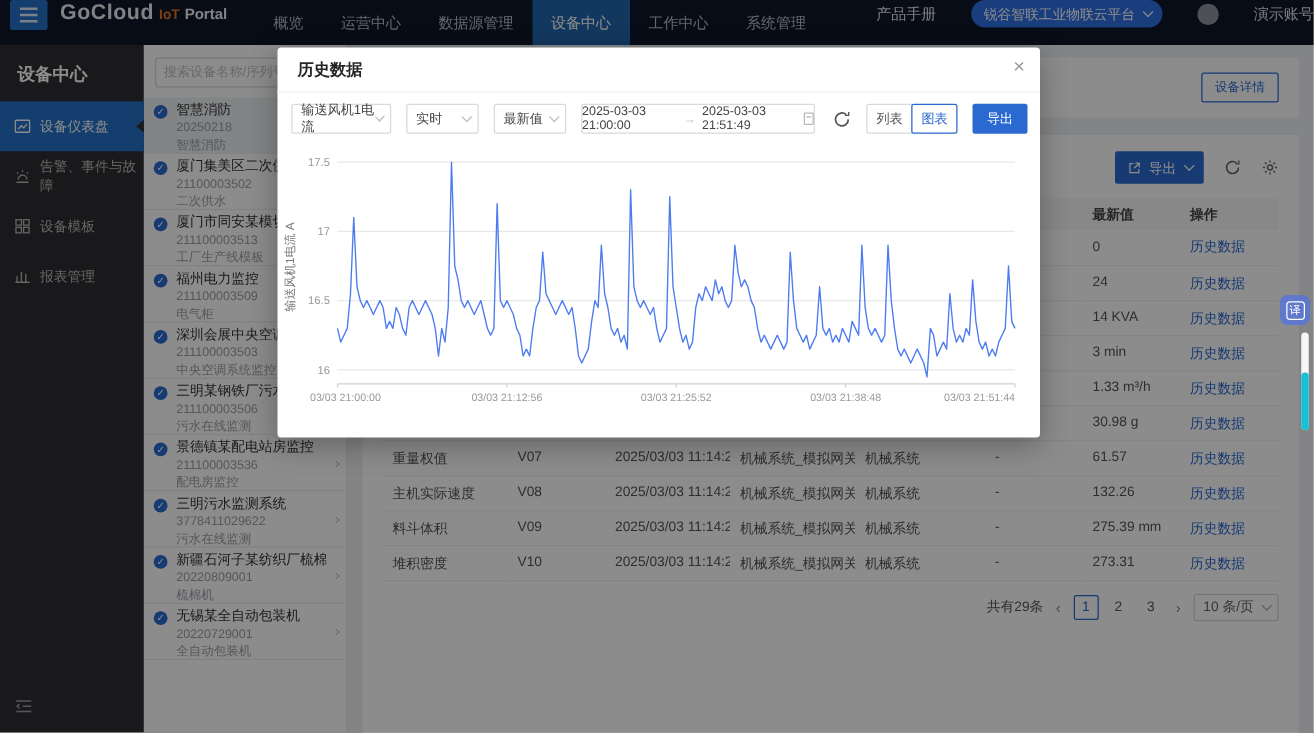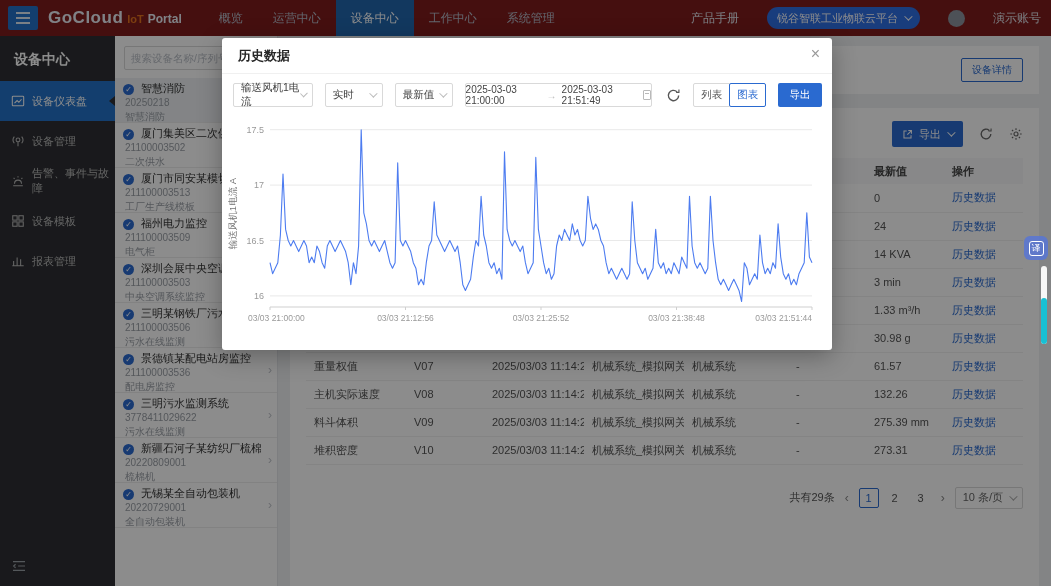--- a/index.html
+++ b/index.html
@@ -1,31 +1,31 @@
 <!DOCTYPE html>
 <html><head>
 <meta charset="utf-8">
 <style>
   * { margin:0; padding:0; box-sizing:border-box; }
   html,body { background:#555; }
   body { font-family:"Liberation Sans","DejaVu Sans",sans-serif; }
   .stage { position:relative; width:1051px; height:586px; overflow:hidden; background:#eef0f3; margin:0 auto; }
 
   
-  .topbar { position:absolute; left:0; top:0; width:1051px; height:36px; background:#7f1d1d; display:flex; align-items:center; z-index:10; }
+  .topbar { position:absolute; left:0; top:0; width:1051px; height:36px; background:#0f172a; display:flex; align-items:flex-start; z-index:10; }
   .burger { width:30px; height:24px; margin-left:8px; background:#2472c8; border-radius:2px; display:flex; flex-direction:column; justify-content:center; gap:3px; align-items:center; cursor:pointer; }
   .burger i { display:block; width:14px; height:2px; background:#dfe9f5; }
   .logo { display:flex; align-items:baseline; margin-left:10px; }
   .logo .brand { color:#e9edf4; font-size:17px; font-weight:bold; letter-spacing:.5px; }
   .logo .iot { color:#e2711d; font-size:11px; font-weight:bold; margin-left:4px; }
   .logo .portal { color:#e9edf4; font-size:12px; font-weight:bold; margin-left:4px; }
   .nav { display:flex; height:36px; margin-left:22px; }
   .nav-tab { height:36px; display:flex; align-items:center; padding:0 15px; color:#b4bcc9; font-size:12px; cursor:pointer; }
   .nav-tab.active { background:#2166ad; color:#fff; }
-  .top-right { margin-left:auto; display:flex; align-items:center; gap:28px; padding-right:10px; }
+  .top-right { margin-left:auto; display:flex; align-items:center; gap:28px; }
   .manual { color:#dfe3ea; font-size:12px; cursor:pointer; }
   .plat-pill { background:#2f6fe4; color:#fff; font-size:11px; height:22px; border-radius:11px; display:flex; align-items:center; padding:0 10px; gap:6px; cursor:pointer; }
   .chev { width:6px; height:6px; border-right:1px solid currentColor; border-bottom:1px solid currentColor; transform:rotate(45deg) translateY(-2px); display:inline-block; }
   .avatar { width:17px; height:17px; border-radius:50%; background:#8d949e; }
   .account { color:#dfe3ea; font-size:12px; cursor:pointer; }
 
   
   .sidebar { position:absolute; left:0; top:36px; width:115px; height:550px; background:#2e2f33; z-index:5; }
   .side-title { color:#fff; font-size:14px; font-weight:bold; padding:15px 0 12px 14px; }
   .side-item { position:relative; height:40px; display:flex; align-items:center; gap:7px; padding-left:11px; color:#b8b8b8; font-size:11px; cursor:pointer; }
@@ -36,39 +36,39 @@
 
   
   .dev-panel { position:absolute; left:115px; top:36px; width:163px; height:550px; background:#ffffff; border-right:1px solid #e4e6e9; z-index:4; }
   .dev-search { margin:10px 9px 8px 9px; }
   .dev-search input { width:100%; height:24px; border:1px solid #d9d9d9; border-radius:2px; font-size:10.5px; padding:0 6px; color:#555; outline:none; font-family:inherit; }
   .dev-search input::placeholder { color:#b9bec6; }
   .dev-item { position:relative; height:45px; padding:3px 16px 3px 10px; border-bottom:1px solid #ededed; cursor:pointer; }
   .dev-item.selected { background:#eef1f4; }
   .dev-check { position:absolute; left:8px; top:6px; width:11px; height:11px; border-radius:50%; background:#2a6ad0; color:#fff; font-size:8px; line-height:11px; text-align:center; }
   .dev-name { margin-left:16px; font-size:11px; color:#333; white-space:nowrap; overflow:hidden; max-width:122px; line-height:15px; }
-  .dev-serial,.dev-type { font-size:10px; color:#9a9fa6; line-height:14px; white-space:nowrap; overflow:hidden; }
+  .dev-serial,.dev-type { margin-left:16px; font-size:10px; color:#9a9fa6; line-height:14px; white-space:nowrap; overflow:hidden; }
   .dev-arrow { position:absolute; right:5px; top:50%; transform:translateY(-50%); color:#c0c4ca; font-size:12px; }
 
   
   .content { position:absolute; left:278px; top:36px; width:773px; height:550px; background:#eef0f3; z-index:3; }
   .card1 { position:absolute; left:12px; top:10px; width:749px; height:48px; background:#fff; }
   .detail-btn { position:absolute; right:16px; top:12px; height:24px; padding:0 10px; background:#fff; border:1px solid #2a6ad0; color:#2a6ad0; font-size:10px; border-radius:2px; cursor:pointer; font-family:inherit; }
   .card2 { position:absolute; left:12px; top:72px; width:749px; height:478px; background:#fff; padding:12px 16px 0 16px; }
   .tbl-toolbar { display:flex; justify-content:flex-end; align-items:center; gap:16px; height:28px; margin-bottom:10px; }
   .export-dd { height:26px; background:#2a6ad0; color:#fff; border:none; border-radius:2px; font-size:11px; display:flex; align-items:center; gap:6px; padding:0 10px; cursor:pointer; font-family:inherit; }
   .icon-btn { background:none; border:none; cursor:pointer; color:#666; display:flex; align-items:center; padding:0; }
   table.grid { width:717px; border-collapse:collapse; table-layout:fixed; }
   table.grid col.c0{width:100px} table.grid col.c1{width:78px} table.grid col.c2{width:100px}
   table.grid col.c3{width:100px} table.grid col.c4{width:104px} table.grid col.c5{width:78px}
   table.grid col.c6{width:78px}  table.grid col.c7{width:79px}
   table.grid th { background:#f7f8fa; font-size:11px; color:#444; font-weight:bold; text-align:left; height:26px; padding:0 8px; }
   table.grid td { font-size:11px; color:#555; height:28px; padding:0 8px; border-bottom:1px solid #f0f0f0; white-space:nowrap; overflow:hidden; }
   .hist-link { color:#2a6ad0; cursor:pointer; }
-  .pagination { display:flex; justify-content:flex-end; align-items:center; gap:8px; margin-top:22px; font-size:11px; color:#555; }
+  .pagination { display:flex; justify-content:flex-end; align-items:center; gap:8px; margin-top:10px; font-size:11px; color:#555; }
   .pg-arrow { color:#888; cursor:pointer; padding:0 2px; font-size:12px; }
   .pg-num { min-width:20px; height:20px; line-height:20px; text-align:center; cursor:pointer; border-radius:2px; }
   .pg-num.current { border:1px solid #2a6ad0; color:#2a6ad0; line-height:18px; }
   .pg-size { height:22px; border:1px solid #d9d9d9; border-radius:2px; display:flex; align-items:center; gap:6px; padding:0 7px; color:#666; cursor:pointer; }
   .pg-size .chev { color:#aaa; }
 
   
   .overlay { position:absolute; inset:0; background:rgba(0,0,0,.45); z-index:50; }
   .modal { position:absolute; left:222px; top:38px; width:610px; height:312px; background:#fff; border-radius:3px; box-shadow:0 6px 24px rgba(0,0,0,.3); z-index:60; }
   .modal-hd { position:relative; height:36px; display:flex; align-items:center; padding:0 16px; border-bottom:1px solid #f0f0f0; }
@@ -112,20 +112,23 @@
       <span class="iot">IoT</span>
       <span class="portal">Portal</span>
     </div>
     <div class="nav">
       <div class="nav-tab">
           <span>概览</span>
         </div>
       <div class="nav-tab">
           <span>运营中心</span>
         </div>
+      <div class="nav-tab">
+          <span>数据源管理</span>
+        </div>
       <div class="nav-tab active">
           <span>设备中心</span>
         </div>
       <div class="nav-tab">
           <span>工作中心</span>
         </div>
       <div class="nav-tab">
           <span>系统管理</span>
         </div>
     </div>
@@ -141,27 +144,20 @@
   </div>
 
   <div class="sidebar">
     <div class="side-title">设备中心</div>
     <div class="side-item active">
       <svg width="14" height="14" viewBox="0 0 16 16" fill="none" stroke="currentColor" stroke-width="1.2">
           <rect x="1.5" y="2.5" width="13" height="11" rx="1"></rect>
           <path d="M4 10.5l3-3 2 2 3-3.5"></path>
         </svg>
       <span>设备仪表盘</span>
-    </div>
-    <div class="side-item">
-      <svg width="14" height="14" viewBox="0 0 16 16" fill="none" stroke="currentColor" stroke-width="1.2">
-          <path d="M8 9v5M8 9a2.2 2.2 0 1 0 0-4.4A2.2 2.2 0 0 0 8 9z"></path>
-          <path d="M3.8 3a6 6 0 0 0 0 7.6M12.2 3a6 6 0 0 1 0 7.6"></path>
-        </svg>
-      <span>设备管理</span>
     </div>
     <div class="side-item">
       <svg width="14" height="14" viewBox="0 0 16 16" fill="none" stroke="currentColor" stroke-width="1.2">
           <path d="M4 11a4 4 0 1 1 8 0"></path>
           <path d="M2.5 13.5h11M8 2.5v1.6M3 4.5l1.1 1.1M13 4.5l-1.1 1.1"></path>
         </svg>
       <span>告警、事件与故障</span>
     </div>
     <div class="side-item">
       <svg width="14" height="14" viewBox="0 0 16 16" fill="none" stroke="currentColor" stroke-width="1.2">

